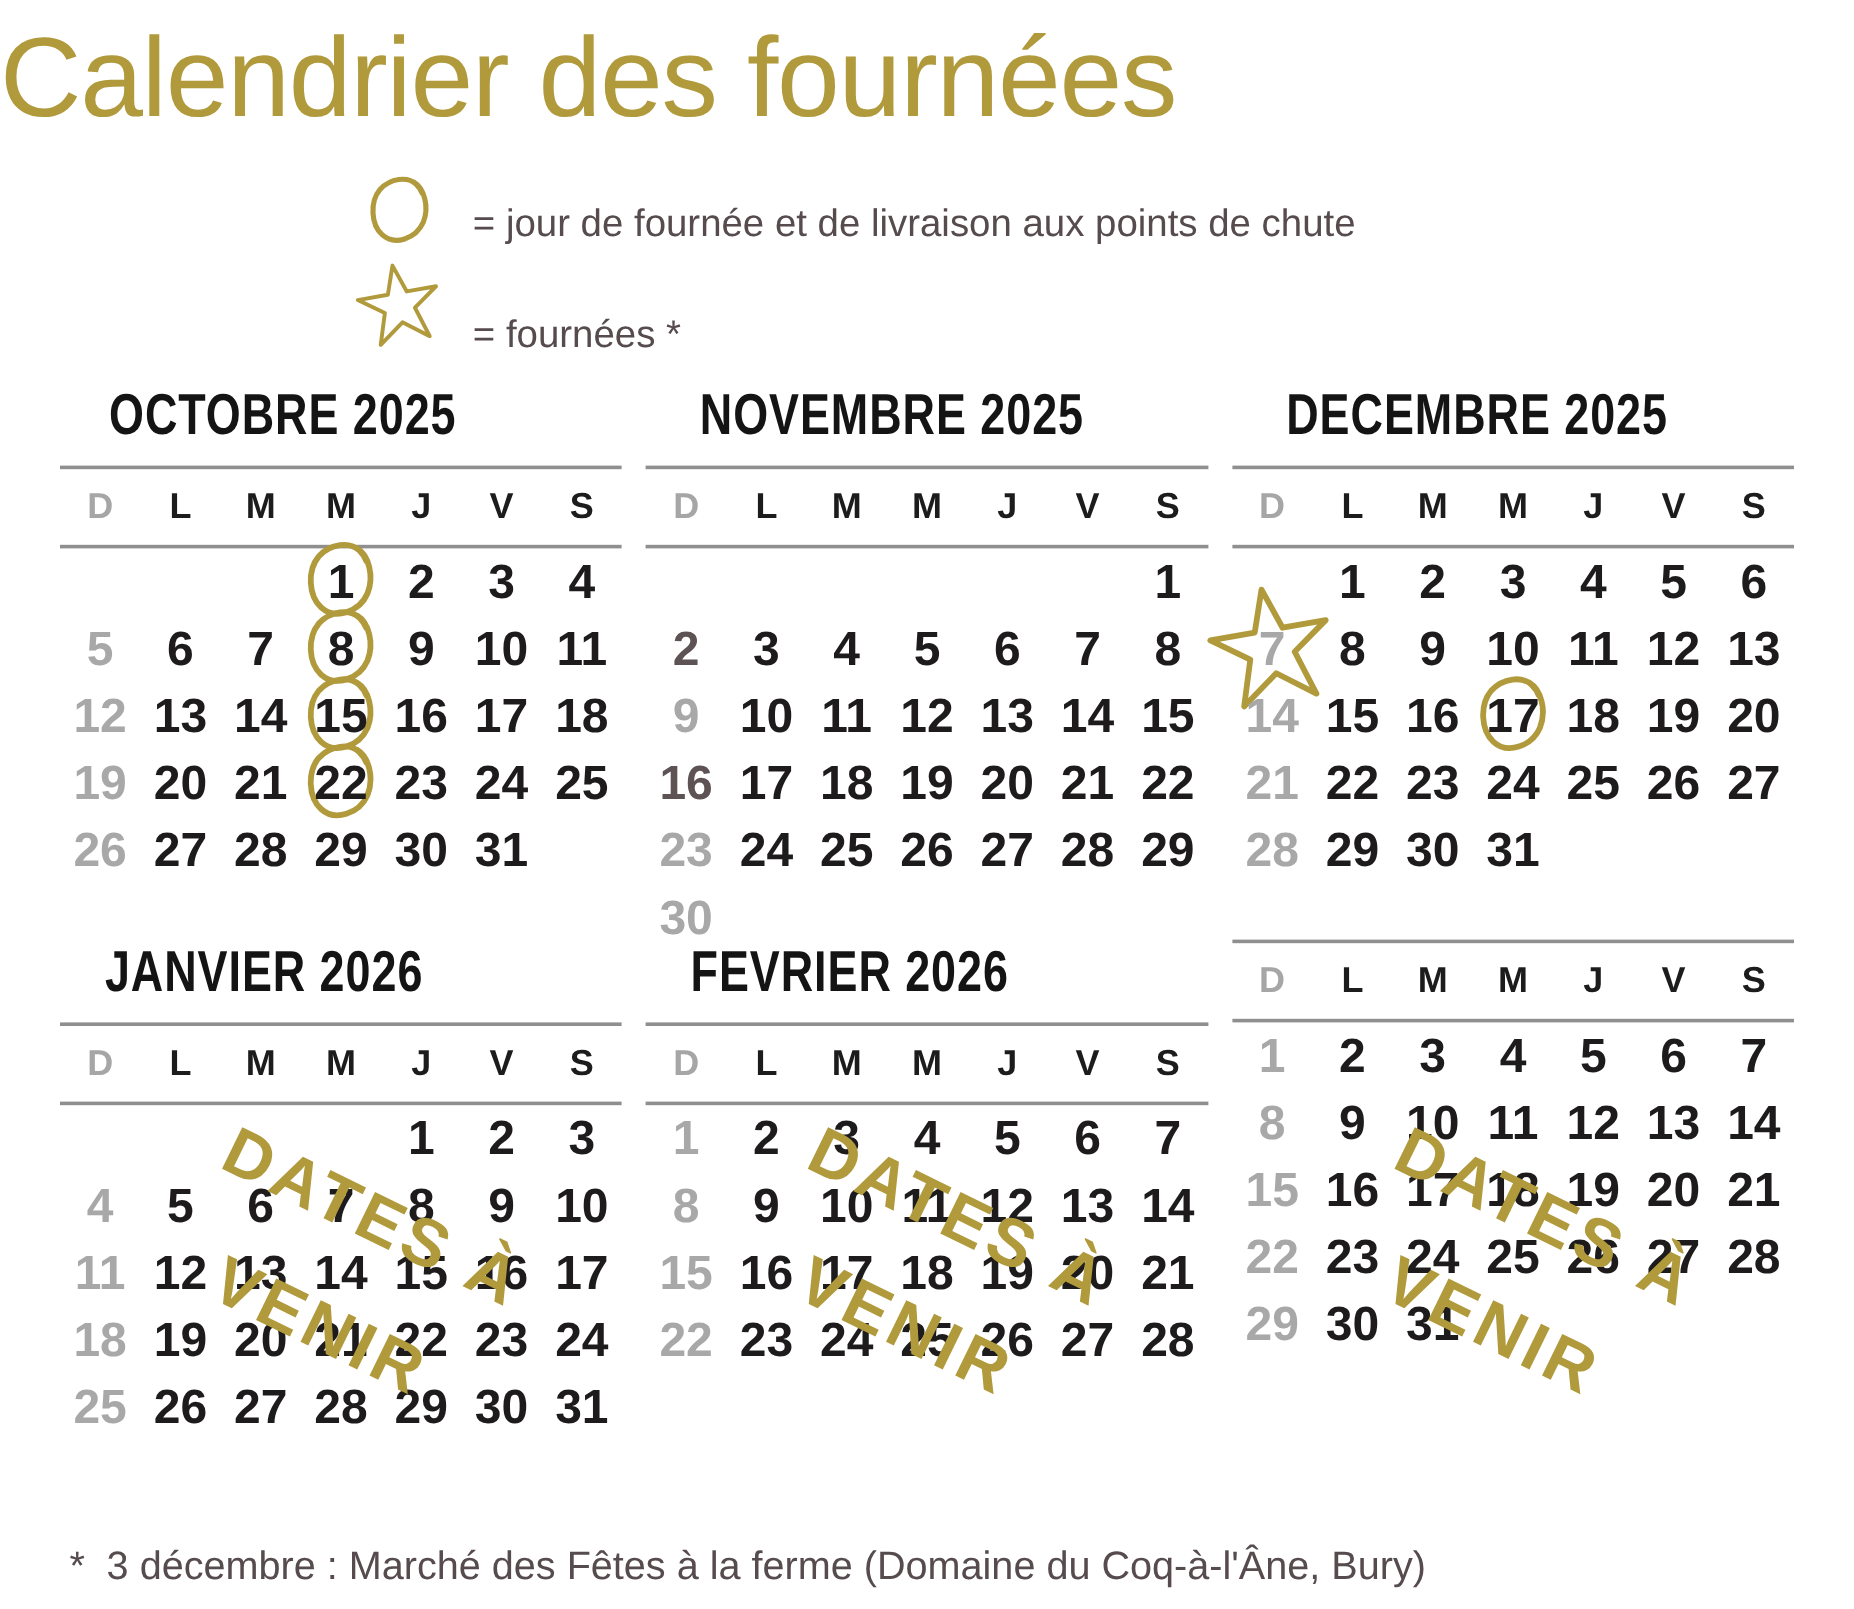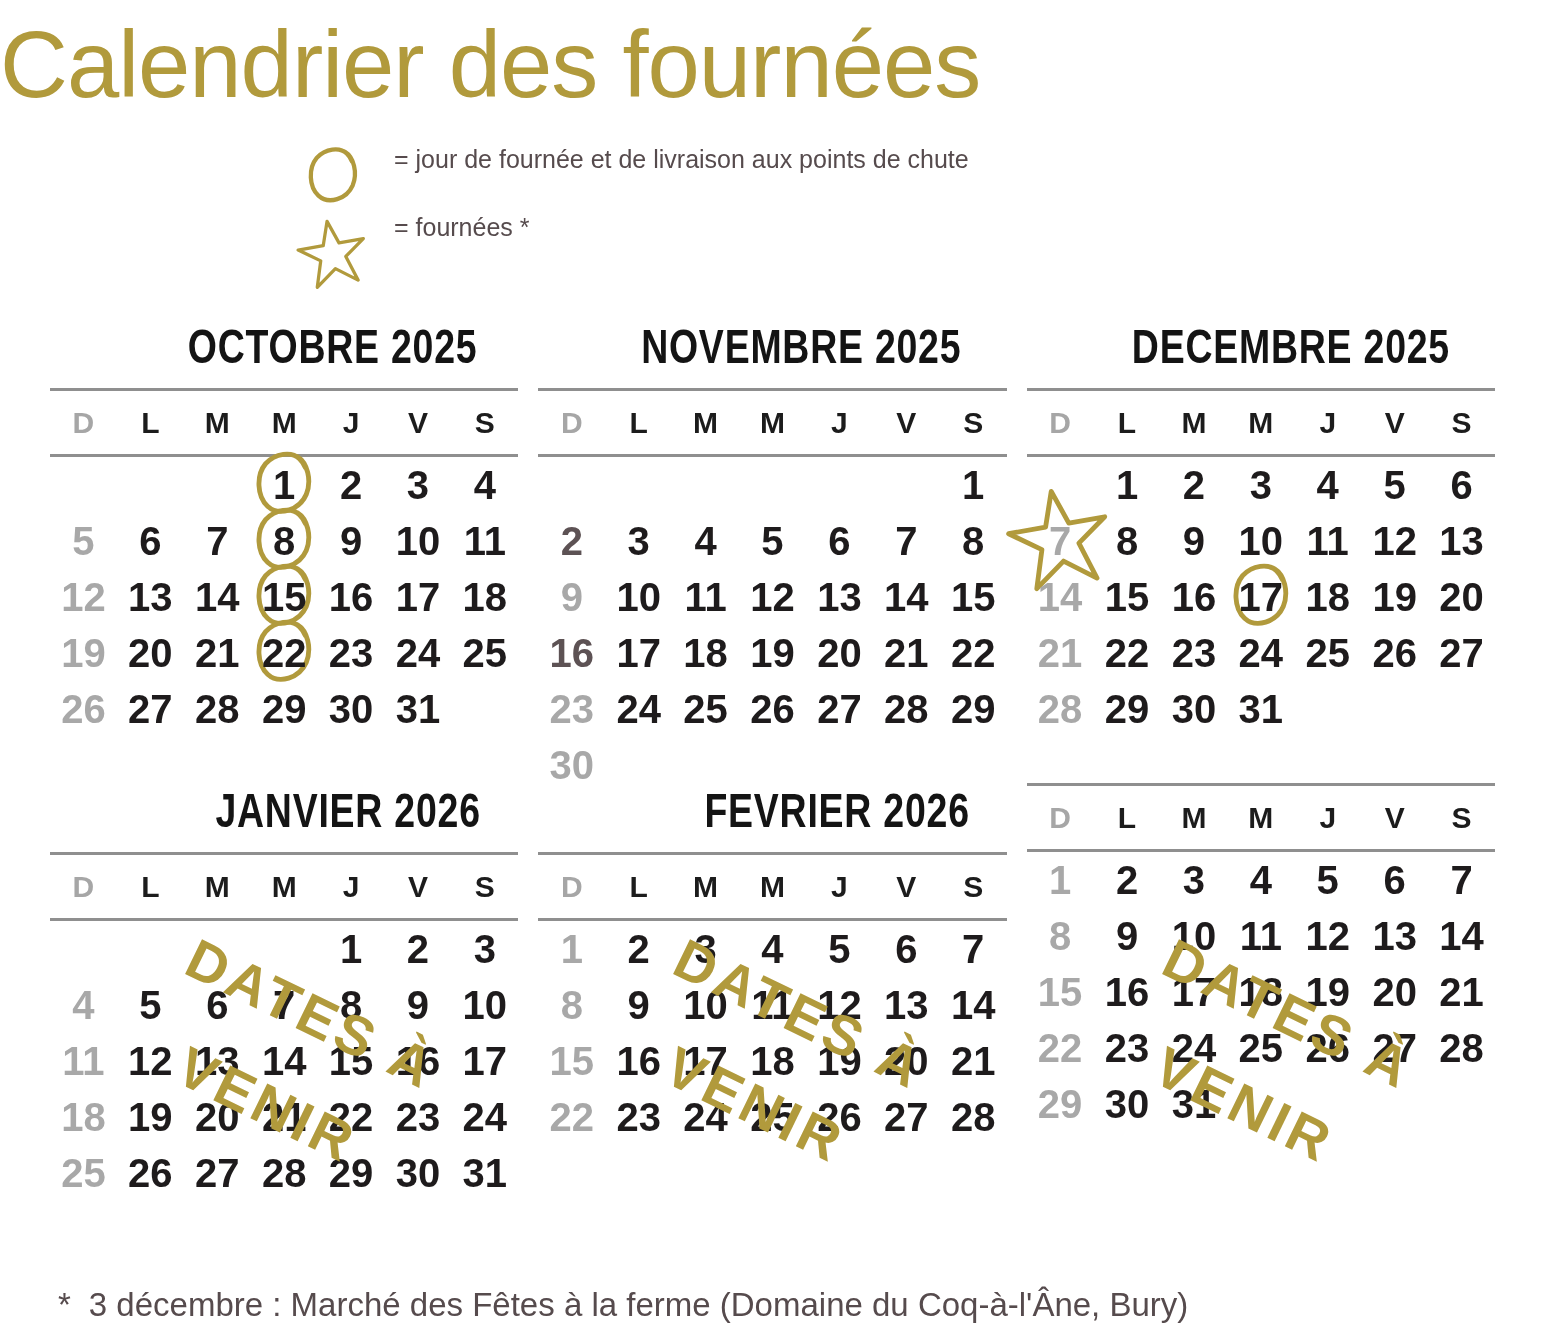--- a/index.html
+++ b/index.html
@@ -18,32 +18,32 @@
     font-family:"Liberation Sans",sans-serif;
     position:relative;overflow:hidden;
   }
   .page-title{
     margin:16px 0 6px;
     color:var(--gold);font-size:94px;font-weight:400;line-height:1.05;
     letter-spacing:-1px;
   }
   
   .legend{margin:30px 0 0 292px;display:flex;flex-direction:column;gap:8px;}
-  .legend-item{display:flex;align-items:flex-start;gap:20px;color:var(--text);font-size:25px;}
+  .legend-item{display:flex;align-items:flex-end;gap:20px;color:var(--text);font-size:32px;}
   .legend-item .icon-box{width:82px;display:flex;justify-content:center;align-items:center;flex:none;}
   .icon-box svg{display:block;}
   
   .cal-grid{
     display:grid;grid-template-columns:repeat(3,1fr);
     column-gap:20px;row-gap:42px;
     padding:0 50px;margin-top:22px;
   }
   .month{position:relative;}
   .month-name{
-    margin:0 0 14px;text-align:right;color:#141414;
+    margin:0 0 14px;text-align:left;color:#141414;
     font-size:48px;font-weight:bold;line-height:1.15;white-space:nowrap;
   }
   .month-name span{display:inline-block;transform:scaleX(0.78);transform-origin:center;letter-spacing:1px;}
   .rule{height:3px;background:var(--rule);}
   .dow{display:grid;grid-template-columns:repeat(7,1fr);padding:14px 0;}
   .dow span{text-align:center;font-size:30px;font-weight:bold;color:#1c1c1c;line-height:35px;}
   .dow span:first-child{color:#a6a6a6;}
   .weeks{position:relative;height:284px;}
   .week{display:grid;grid-template-columns:repeat(7,1fr);}
   .cell{

